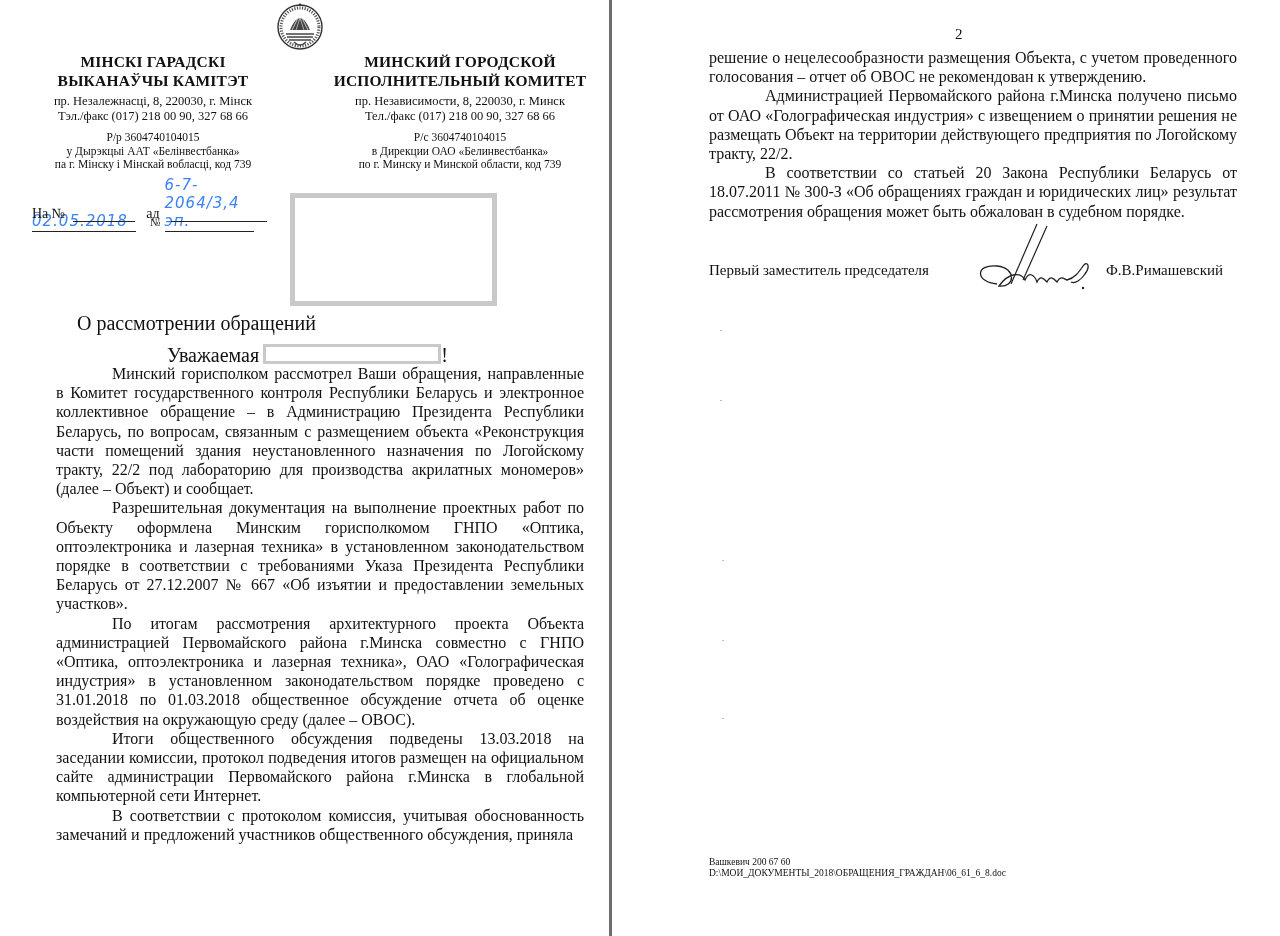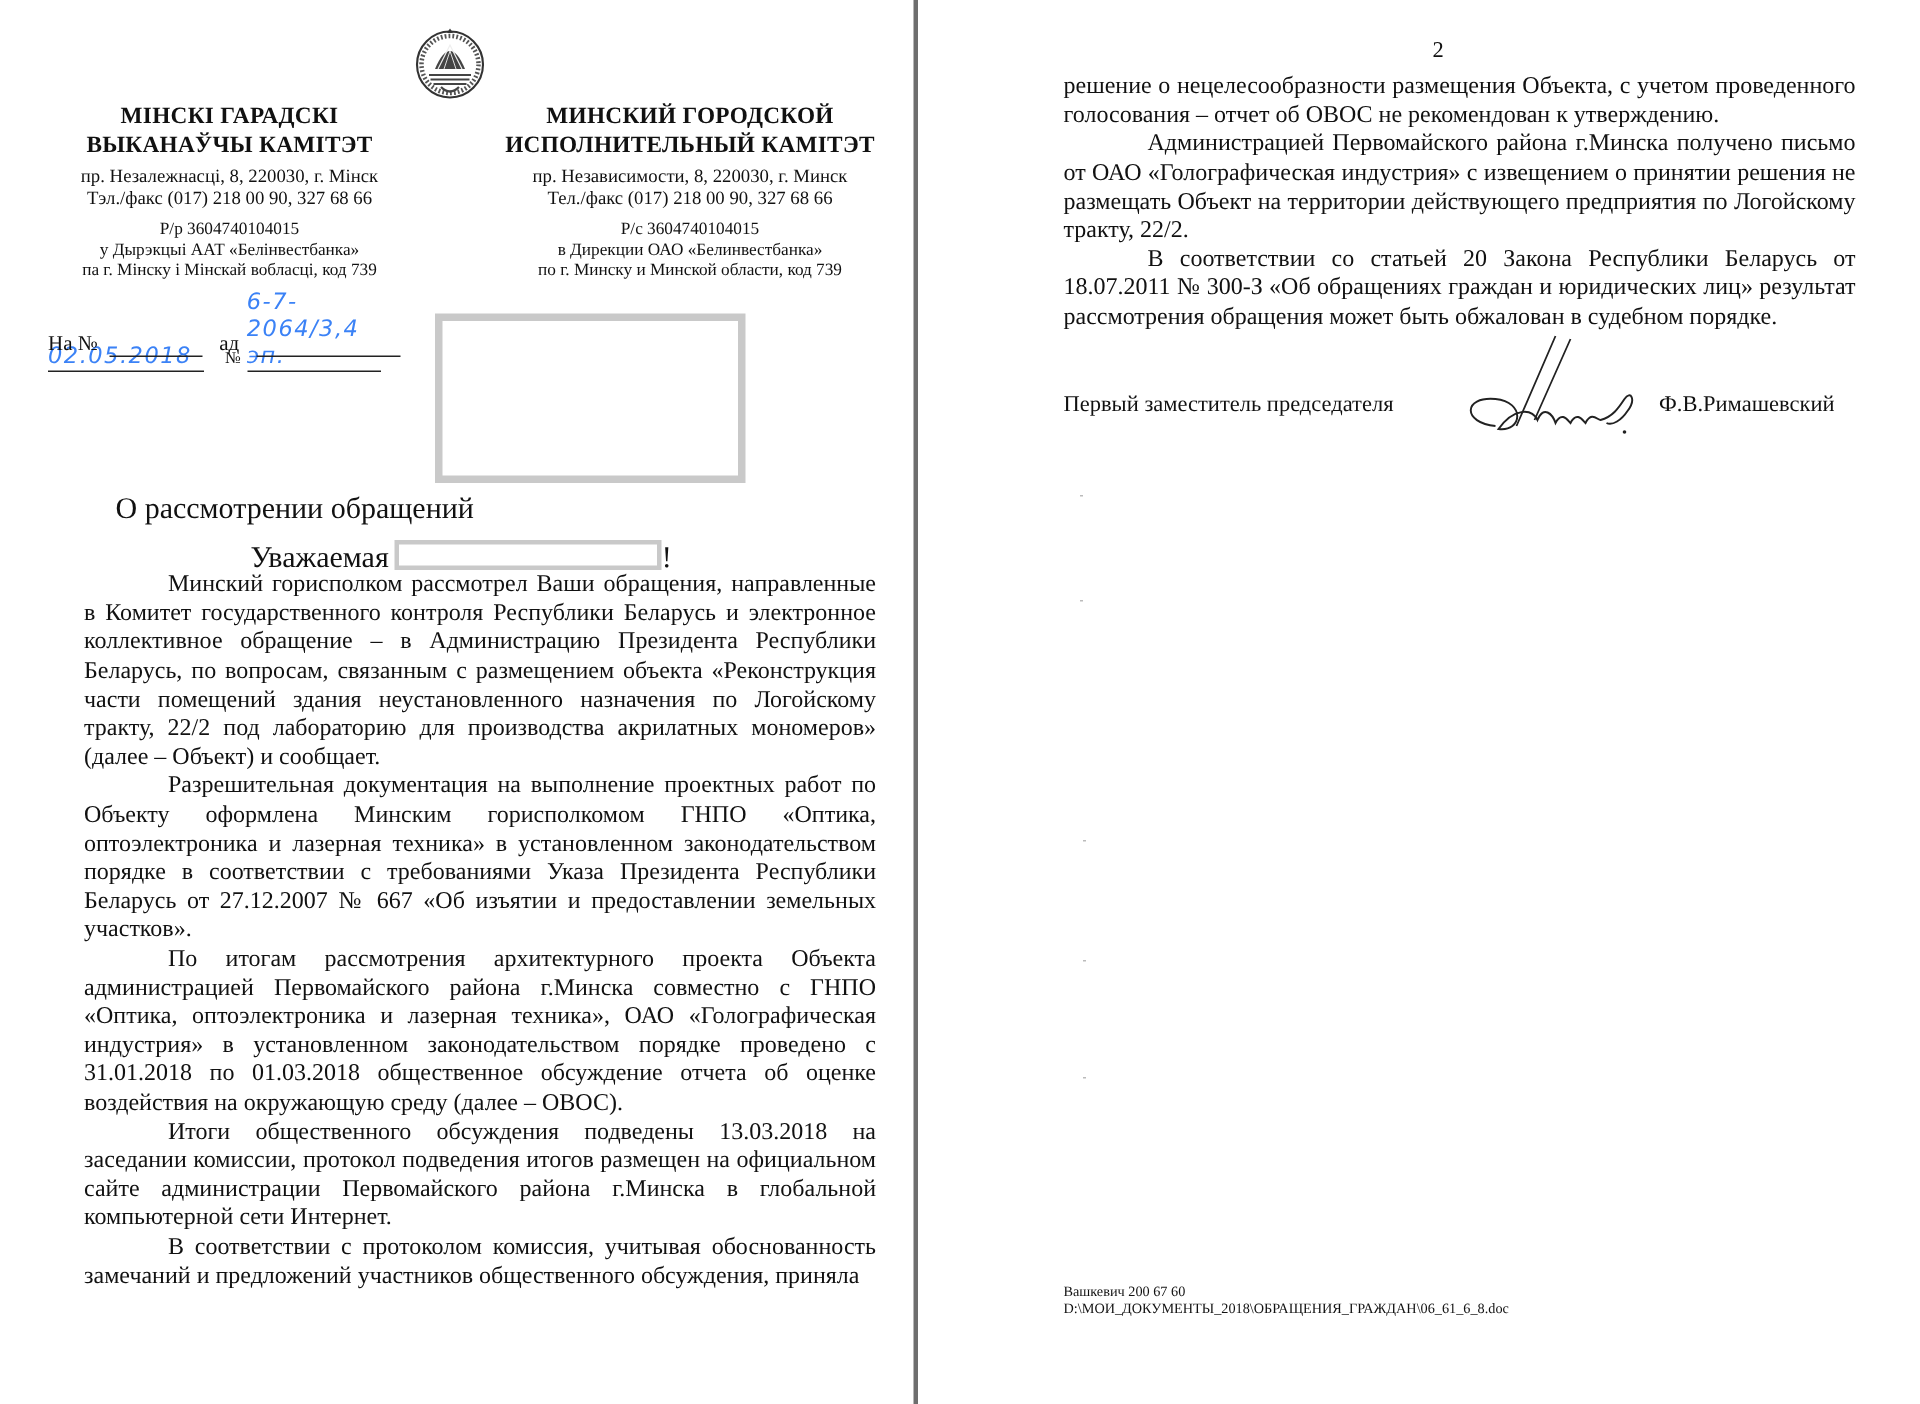--- a/index.html
+++ b/index.html
@@ -1,21 +1,21 @@
 <!DOCTYPE html>
 <html><head>
   <meta charset="utf-8">
   <style>
     html, body { margin: 0; padding: 0; }
     body {
       width: 1280px; height: 936px; position: relative; overflow: hidden;
       background: #ffffff; color: #111;
       font-family: "Liberation Serif", "DejaVu Serif", serif;
     }
-    .page { position: absolute; top: 16px; height: 780px; background: #fff; }
+    .page { position: absolute; top: 0; height: 780px; background: #fff; }
     #page-left { left: 0; width: 610px; }
     #page-right { left: 613px; width: 667px; }
     .divider {
       position: absolute; left: 609px; top: 0; width: 3px; height: 936px;
       background: #6e6e6e;
     }
     .emblem { position: absolute; left: 276px; top: 2px; width: 48px; height: 50px; }
 
     .hdr-col { position: absolute; top: 52px; width: 260px; text-align: center; }
     #hdr-be { left: 23px; }
@@ -93,21 +93,21 @@
     </div>
     <div class="bank">
       <div>Р/р 3604740104015</div>
       <div>у Дырэкцыі ААТ «Белінвестбанка»</div>
       <div>па г. Мінску і Мінскай вобласці, код 739</div>
     </div>
   </div>
 
   <div class="hdr-col" id="hdr-ru">
     <div class="org">МИНСКИЙ ГОРОДСКОЙ</div>
-    <div class="org">ИСПОЛНИТЕЛЬНЫЙ КАМІТЭТ</div>
+    <div class="org">ИСПОЛНИТЕЛЬНЫЙ КОМИТЕТ</div>
     <div class="addr">
       <div>пр. Независимости, 8, 220030, г. Минск</div>
       <div>Тел./факс  (017) 218 00 90,  327 68 66</div>
     </div>
     <div class="bank">
       <div>Р/с 3604740104015</div>
       <div>в Дирекции ОАО «Белинвестбанка»</div>
       <div>по г. Минску и Минской области, код 739</div>
     </div>
   </div>

